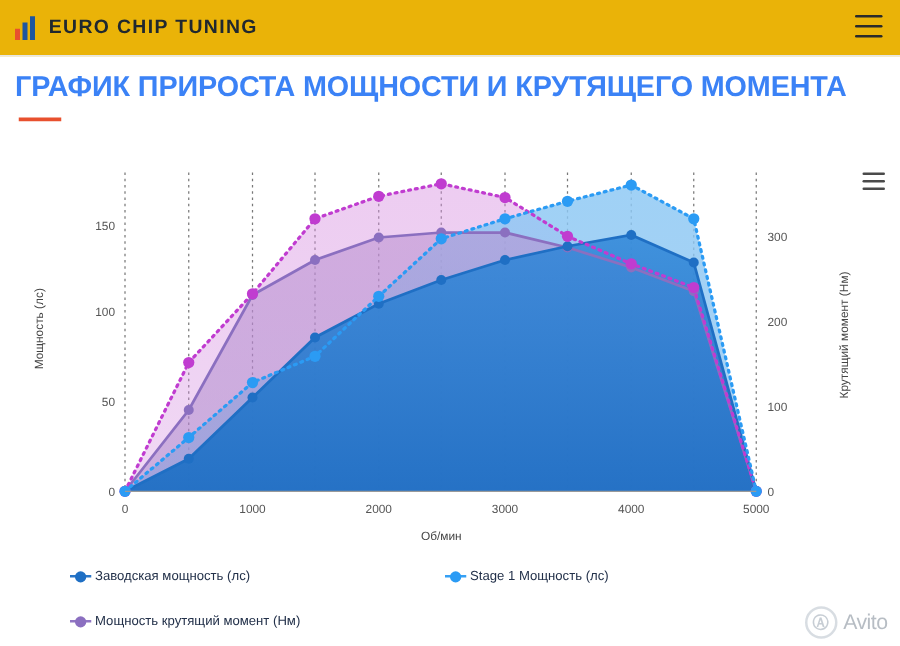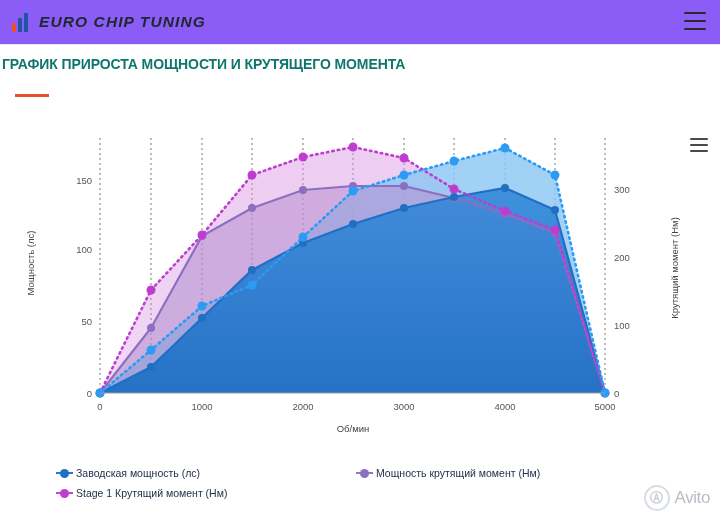--- a/index.html
+++ b/index.html
@@ -7,65 +7,65 @@
     width:720px;height:517px;overflow:hidden;
     background:#ffffff;
     font-family:"Liberation Sans", sans-serif;
     color:#222;
   }
   .page{position:relative;width:720px;height:517px;}
 
   
   .header{
     position:absolute;left:0;top:0;width:720px;height:44px;
-    background:#8b5cf6;
+    background:#eab308;
     border-bottom:1px solid #e6e6e6;
-    display:flex;align-items:center;font-style:italic;
+    display:flex;align-items:center;
   }
   .logo-wrap{display:flex;align-items:center;margin-left:12px;}
   .logo-bars{display:flex;align-items:flex-end;height:20px;margin-right:9px;}
   .logo-bars i{display:block;width:4px;margin-right:2px;background:#1e56a0;}
   .logo-bars i.b1{height:9px;background:#e8502e;}
   .logo-bars i.b2{height:14px;background:#1e56a0;}
   .logo-bars i.b3{height:19px;background:#1e56a0;}
   .logo-text{
     font-size:15.5px;letter-spacing:1.1px;color:#20282f;font-weight:600;
   }
   .burger{
     position:absolute;right:14px;top:12px;width:22px;height:18px;
     display:flex;flex-direction:column;justify-content:space-between;cursor:pointer;
   }
   .burger span{display:block;height:2px;background:#2b2b2b;border-radius:1px;}
 
   
   .title{
-    position:absolute;left:2px;top:56px;width:690px;
-    font-size:14px;font-weight:700;color:#0f766e;letter-spacing:-0.1px;
+    position:absolute;left:12px;top:56px;width:690px;
+    font-size:23px;font-weight:700;color:#3b82f6;letter-spacing:-0.1px;
   }
   .title-rule{
     position:absolute;left:15px;top:94px;width:34px;height:3px;background:#e8502e;
   }
 
   
   .chart-area{position:absolute;left:0;top:108px;width:720px;height:360px;}
   .chart-menu{
     position:absolute;right:12px;top:30px;width:18px;height:14px;
     display:flex;flex-direction:column;justify-content:space-between;cursor:pointer;
   }
   .chart-menu span{display:block;height:2px;background:#4a4a4a;border-radius:1px;}
 
   svg.plot{position:absolute;left:0;top:0;}
   .tick{font-size:9.5px;fill:#555;}
   .axis-title{font-size:9.5px;fill:#444;}
 
   
   .legend{
     position:absolute;left:60px;top:455px;width:610px;
-    display:grid;grid-template-columns:300px 300px;row-gap:8px;
-    font-size:10.5px;color:#23314a;margin-top:12px;
+    display:grid;grid-template-columns:300px 300px;row-gap:24px;
+    font-size:10.5px;color:#23314a;
   }
   .legend-item{display:flex;align-items:center;}
   .legend-dot{
     width:9px;height:9px;border-radius:50%;margin-right:7px;flex:none;
     position:relative;
   }
   .legend-dot::after{
     content:"";position:absolute;left:-4px;top:3.5px;width:17px;height:2px;
     background:inherit;opacity:.95;
   }
@@ -246,26 +246,26 @@
       <text class="axis-title" x="678" y="160" text-anchor="middle" transform="rotate(-90 678 160)">Крутящий момент (Нм)</text>
     </svg>
   </div>
 
   <div class="legend">
     <div class="legend-item">
       <span class="legend-dot" style="background:#1f6fc4"></span>
       <span class="legend-label">Заводская мощность (лс)</span>
     </div>
     <div class="legend-item">
+      <span class="legend-dot" style="background:#2b9bf4"></span>
+      <span class="legend-label">Stage 1 Мощность (лс)</span>
+    </div>
+    <div class="legend-item">
       <span class="legend-dot" style="background:#8b6fc0"></span>
       <span class="legend-label">Мощность крутящий момент (Нм)</span>
-    </div>
-    <div class="legend-item">
-      <span class="legend-dot" style="background:#c03cd0"></span>
-      <span class="legend-label">Stage 1 Крутящий момент (Нм)</span>
     </div>
   </div>
 
   <div class="watermark">
     <span class="wm-circle">Ⓐ</span>
     <span class="wm-text">Avito</span>
   </div>
 
 </div>
 

